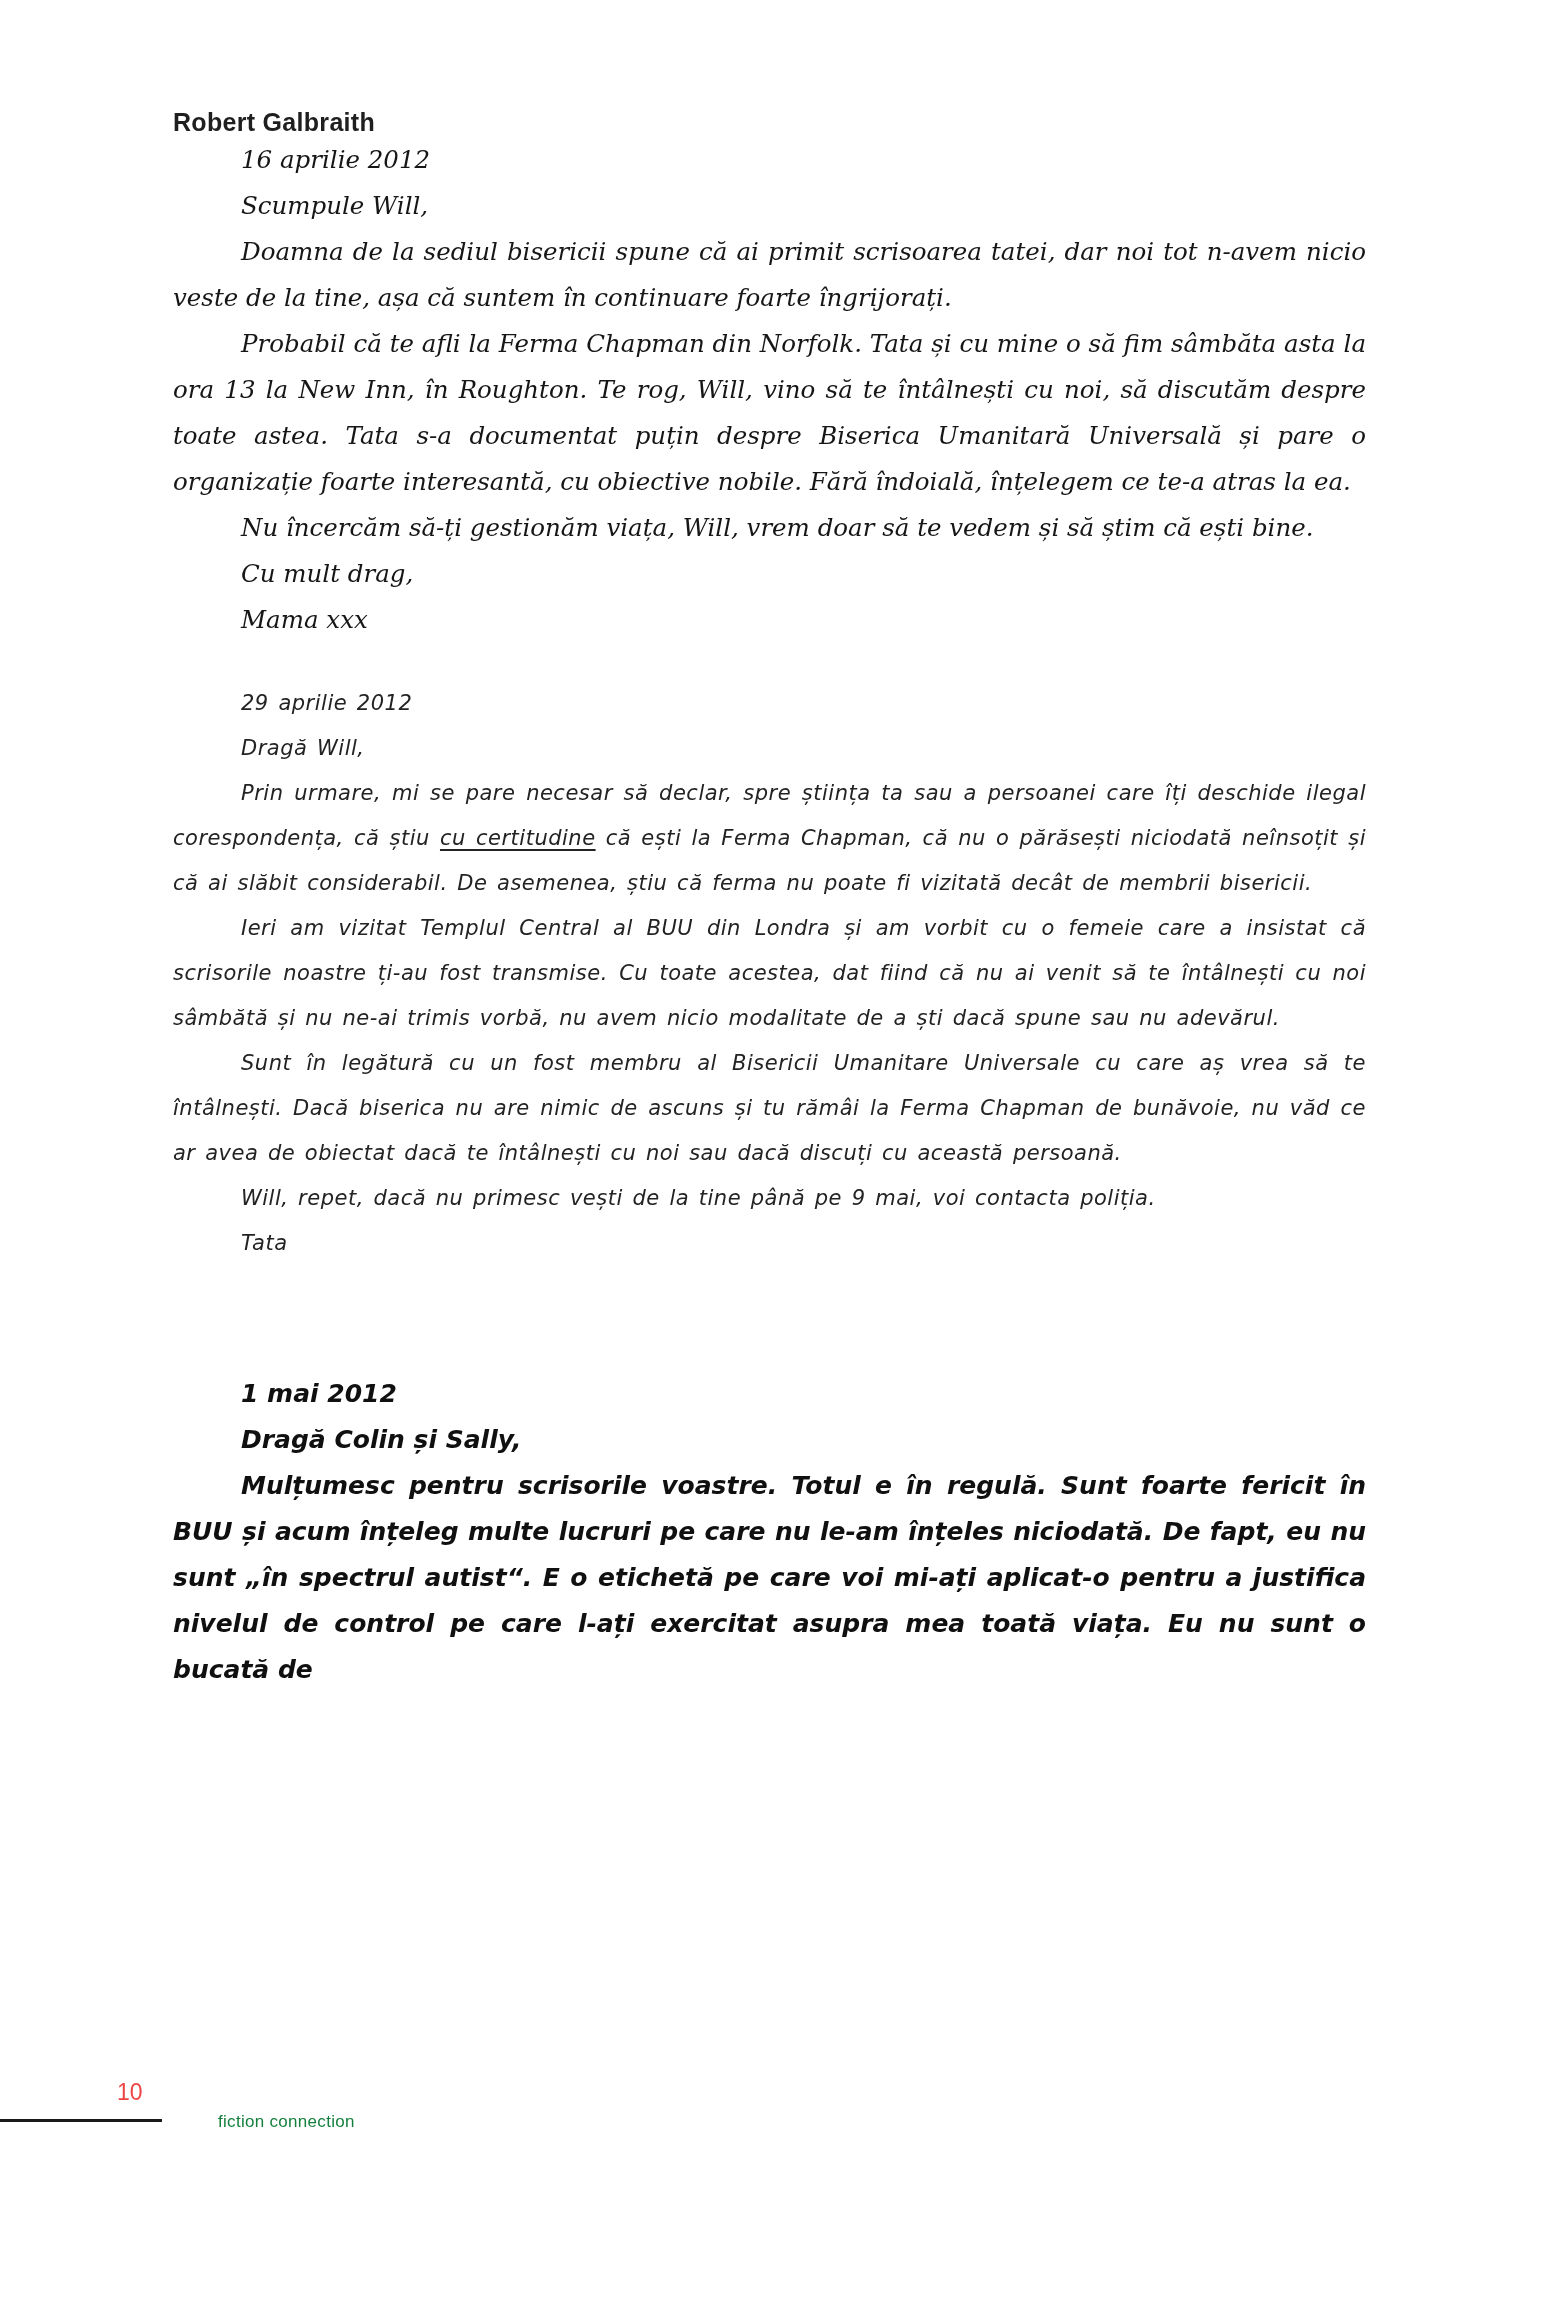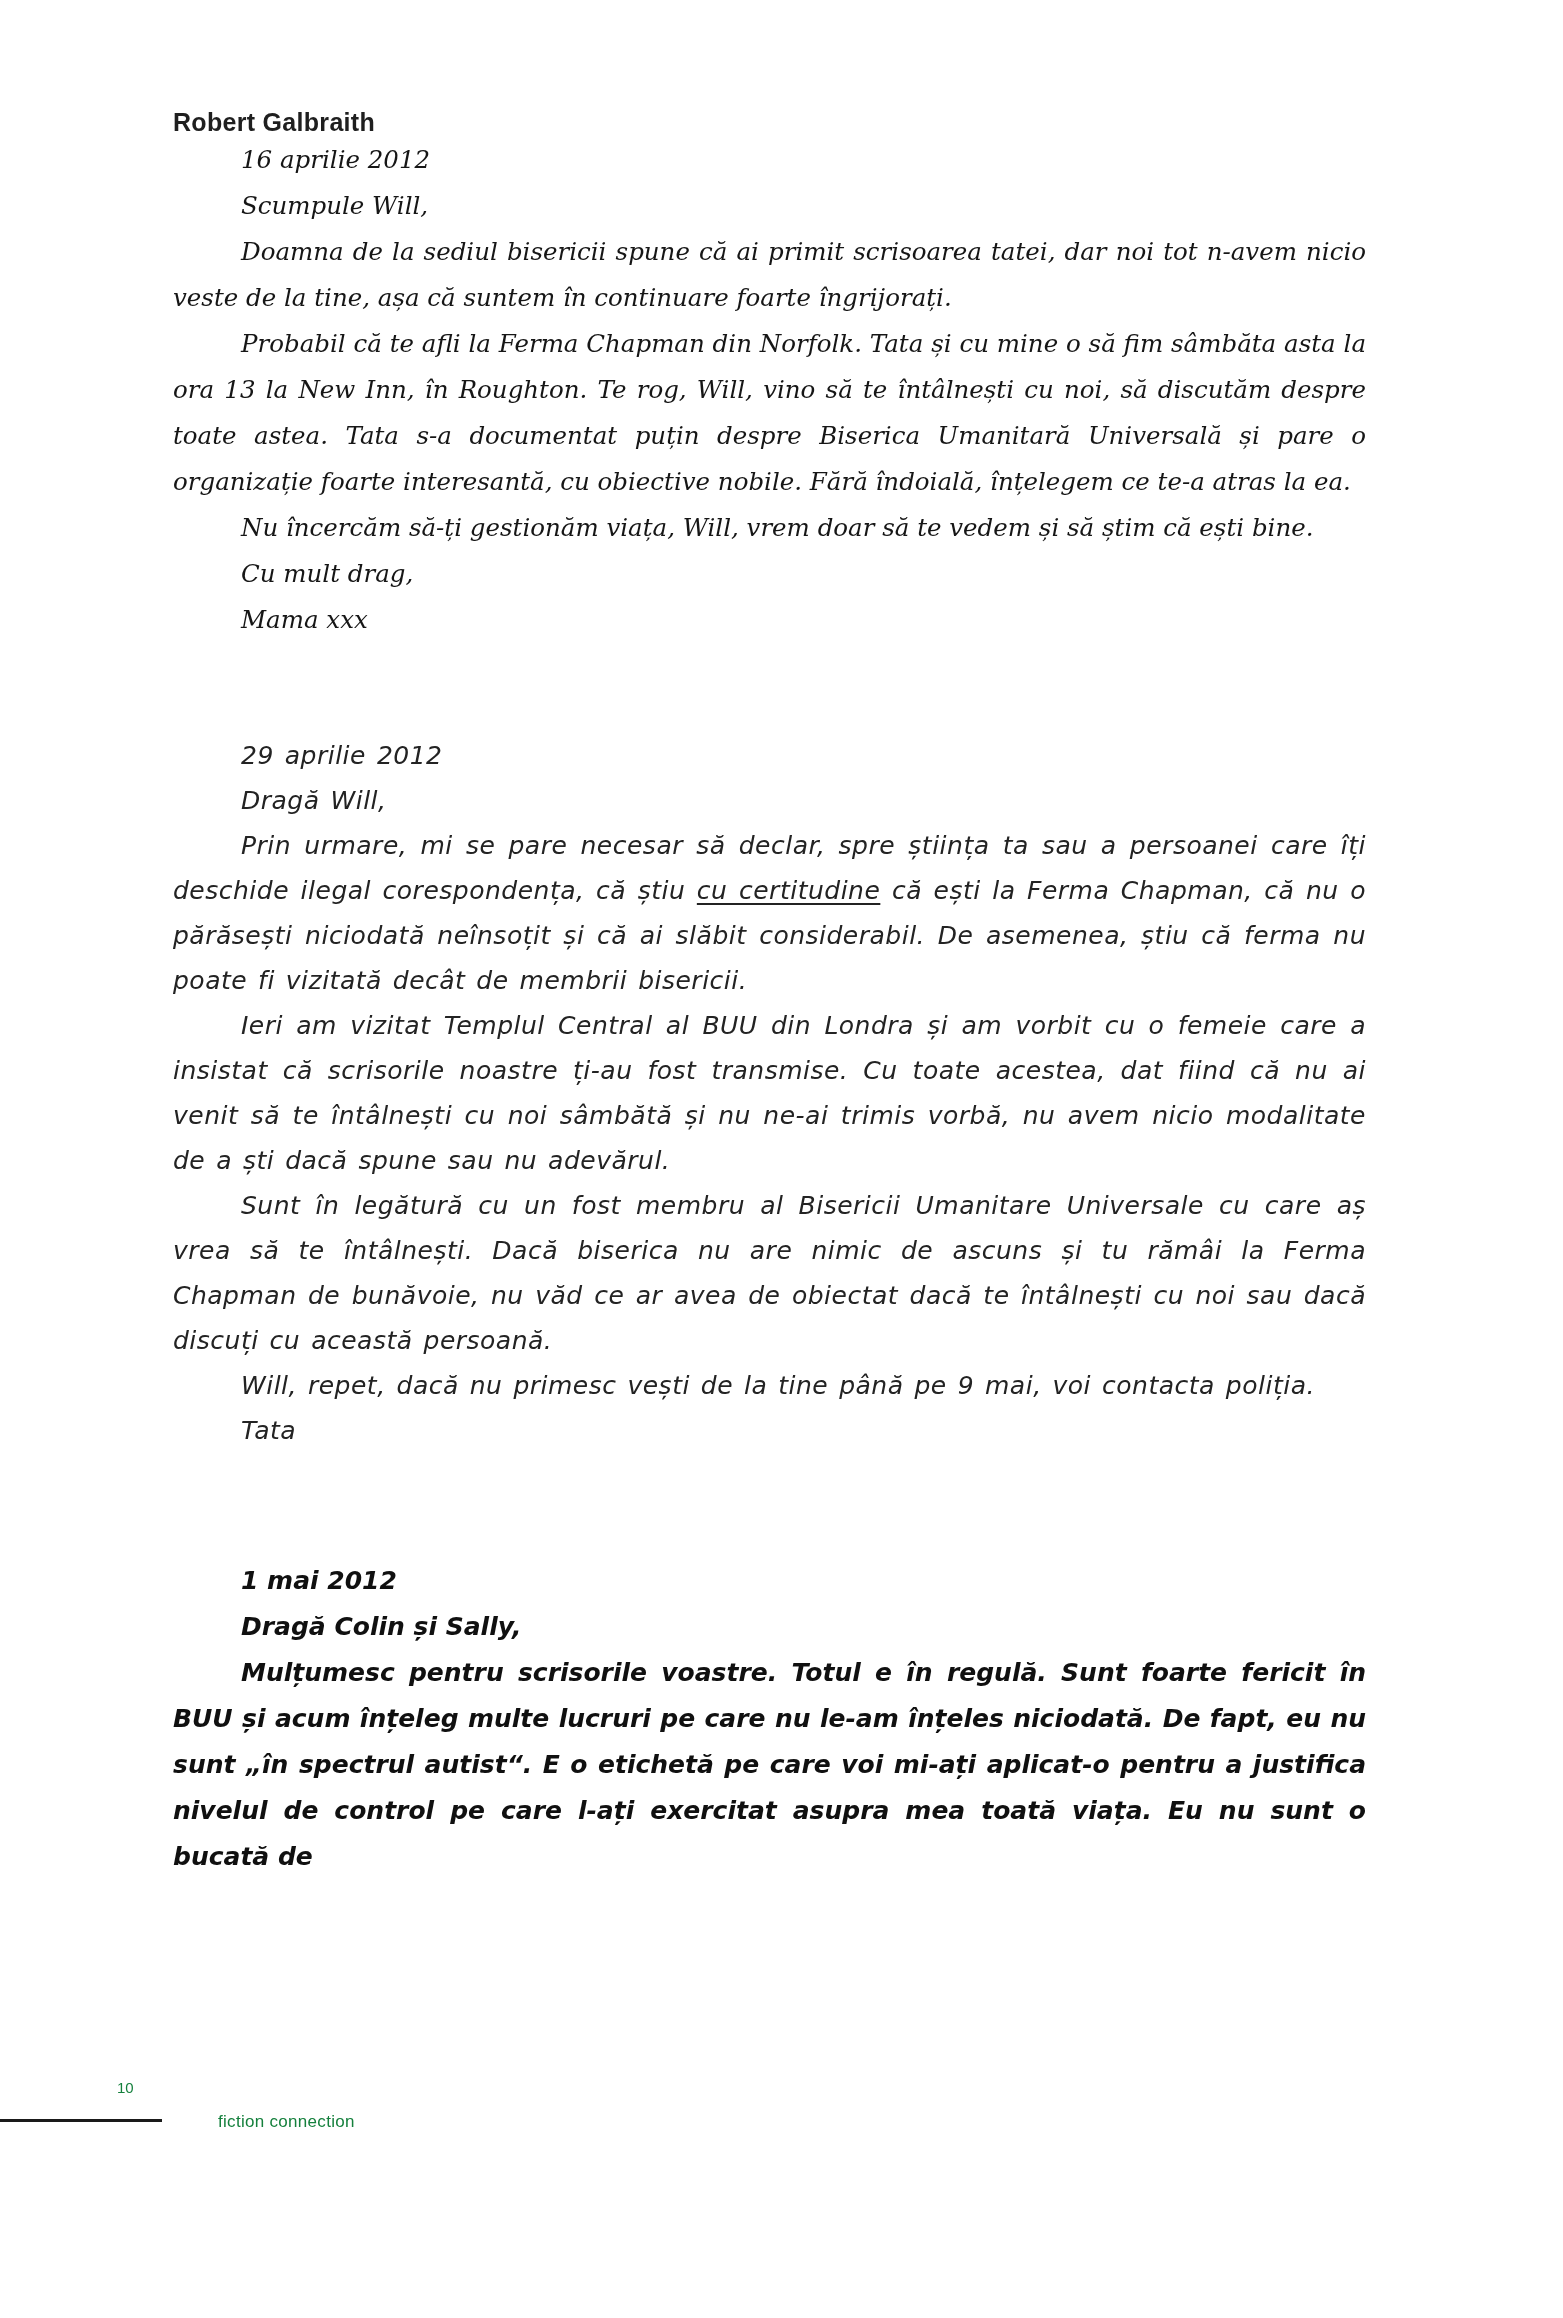--- a/index.html
+++ b/index.html
@@ -34,24 +34,24 @@
   .letter-mother {
     font-family: "DejaVu Serif", serif;
     font-style: italic;
     font-size: 24.5px;
     line-height: 46px;
     color: #161616;
   }
 
   
   .letter-father {
-    margin-top: 90px;
+    margin-top: 38px;
     font-family: "DejaVu Sans", sans-serif;
     font-style: italic;
-    font-size: 25px;
+    font-size: 21px;
     line-height: 45px;
     letter-spacing: 0.5px;
     word-spacing: 2.5px;
     color: #232323;
   }
   .underlined {
     text-decoration: underline;
     text-decoration-thickness: 1.7px;
     text-underline-offset: 4.2px;
   }
@@ -64,22 +64,22 @@
     font-weight: bold;
     font-size: 25px;
     line-height: 46px;
     color: #101010;
   }
 
   .page-number {
     position: absolute;
     left: 117px;
     top: 2079px;
-    font-size: 15px;
-    color: #15803d;
+    font-size: 23px;
+    color: #ef4444;
   }
   .footer-rule {
     position: absolute;
     left: 0;
     top: 2119px;
     width: 162px;
     height: 2.5px;
     background: #1a1a1a;
   }
   .imprint {

